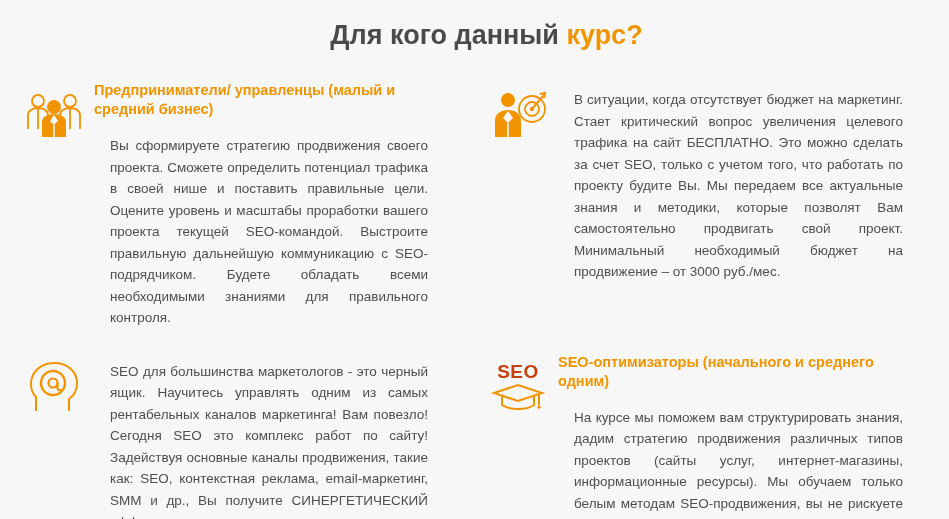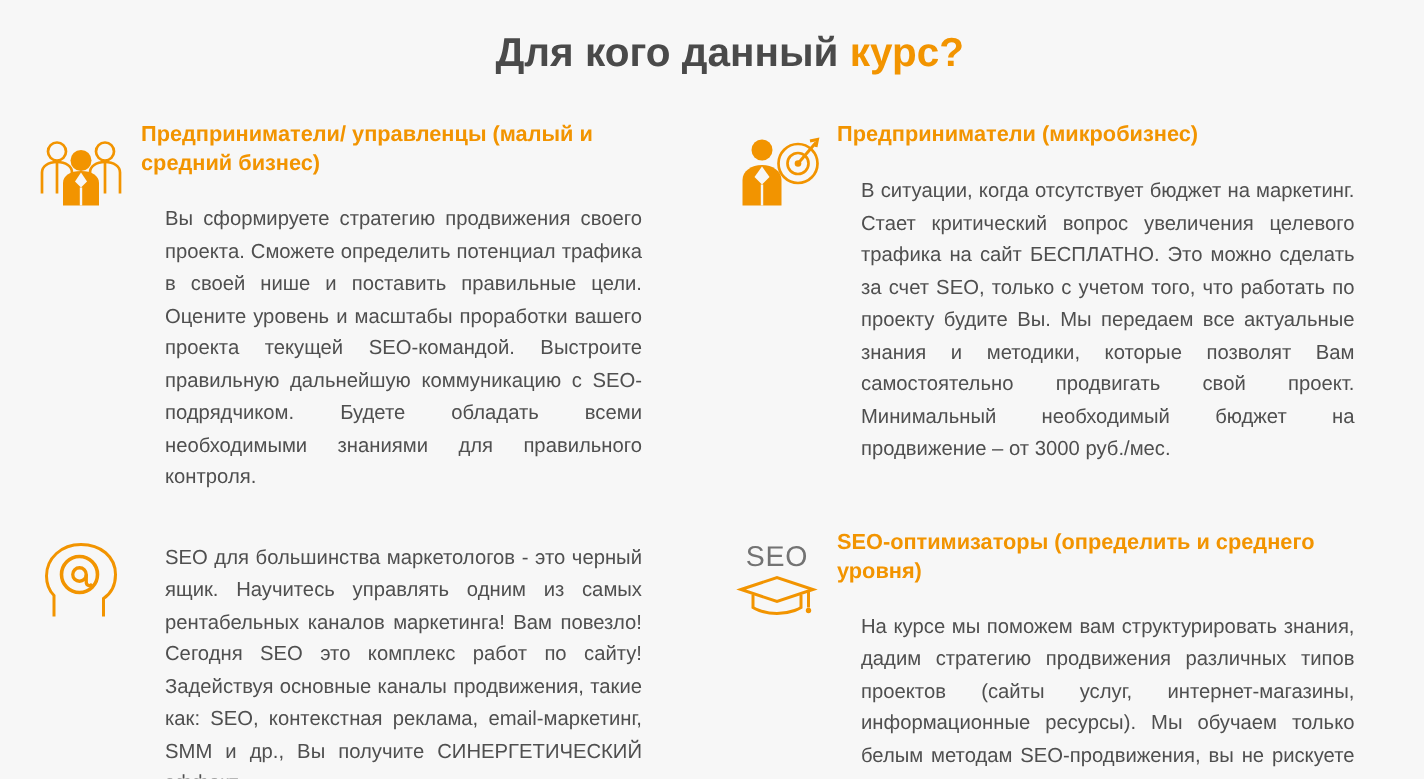--- a/index.html
+++ b/index.html
@@ -78,22 +78,22 @@
     white-space: pre-line;
   }
 
   
   .seo-icon { position: relative; width: 64px; height: 64px; }
   .seo-text {
     position: absolute;
     top: 6px; left: 0; right: 0;
     text-align: center;
     font-size: 19px;
-    font-weight: normal;
-    color: #737373;
+    font-weight: bold;
+    color: #c2410c;
     letter-spacing: 0.5px;
   }
 </style>
 </head>
 <body>
 
 <div class="page">
 
   <h1 class="page-title">
     <span>Для кого данный </span><span class="accent">курс?</span>
@@ -137,21 +137,20 @@
 
           <circle cx="44" cy="22" r="13"></circle>
           <circle cx="44" cy="22" r="7"></circle>
           <circle cx="44" cy="22" r="2.2" fill="#f29400" stroke="none"></circle>
 
           <path d="M56 8 L44 22" stroke-width="2"></path>
           <path d="M52 7 L57 6 L56 11" stroke-width="2"></path>
         </svg>
       </div>
       <div class="body-col">
-        <div class="card-title">Предприниматели (микробизнес)</div>
         <p class="card-text">В ситуации, когда отсутствует бюджет на маркетинг. Стает критический вопрос увеличения целевого трафика на сайт БЕСПЛАТНО. Это можно сделать за счет SEO, только с учетом того, что работать по проекту будите Вы. Мы передаем все актуальные знания и методики, которые позволят Вам самостоятельно продвигать свой проект. Минимальный необходимый бюджет на продвижение – от 3000 руб./мес.</p>
       </div>
     </div>
 
     <div class="cell left row2">
       <div class="icon-wrap">
         <svg width="58" height="56" viewBox="0 0 58 56" fill="none" stroke="#f29400" stroke-width="2">
 
           <path d="M44 52 L44 40 C50 36 52 30 52 24 C52 12 42 4 29 4 C16 4 6 13 6 25 C6 31 8 35 11 38 L11 52"></path>
           <path d="M11 52 L44 52" stroke="none"></path>
@@ -175,19 +174,19 @@
 
             <path d="M8 38 L32 30 L56 38 L32 46 Z"></path>
             <path d="M16 41.5 L16 50 C16 50 22 54 32 54 C42 54 48 50 48 50 L48 41.5"></path>
             <path d="M53 39.5 L53 50"></path>
             <circle cx="53" cy="52" r="1.8" fill="#f29400" stroke="none"></circle>
           </svg>
         </div>
       </div>
       <div class="body-col">
         <div class="card-title">SEO-оптимизаторы
-(определить и среднего уровня)</div>
+(начального и среднего одним)</div>
         <p class="card-text">На курсе мы поможем вам структурировать знания, дадим стратегию продвижения различных типов проектов (сайты услуг, интернет-магазины, информационные ресурсы). Мы обучаем только белым методам SEO-продвижения, вы не рискуете «загнать» клиентский сайт под санкции поисковых систем.</p>
       </div>
     </div>
 
   </div>
 </div>
 
 </body></html>

